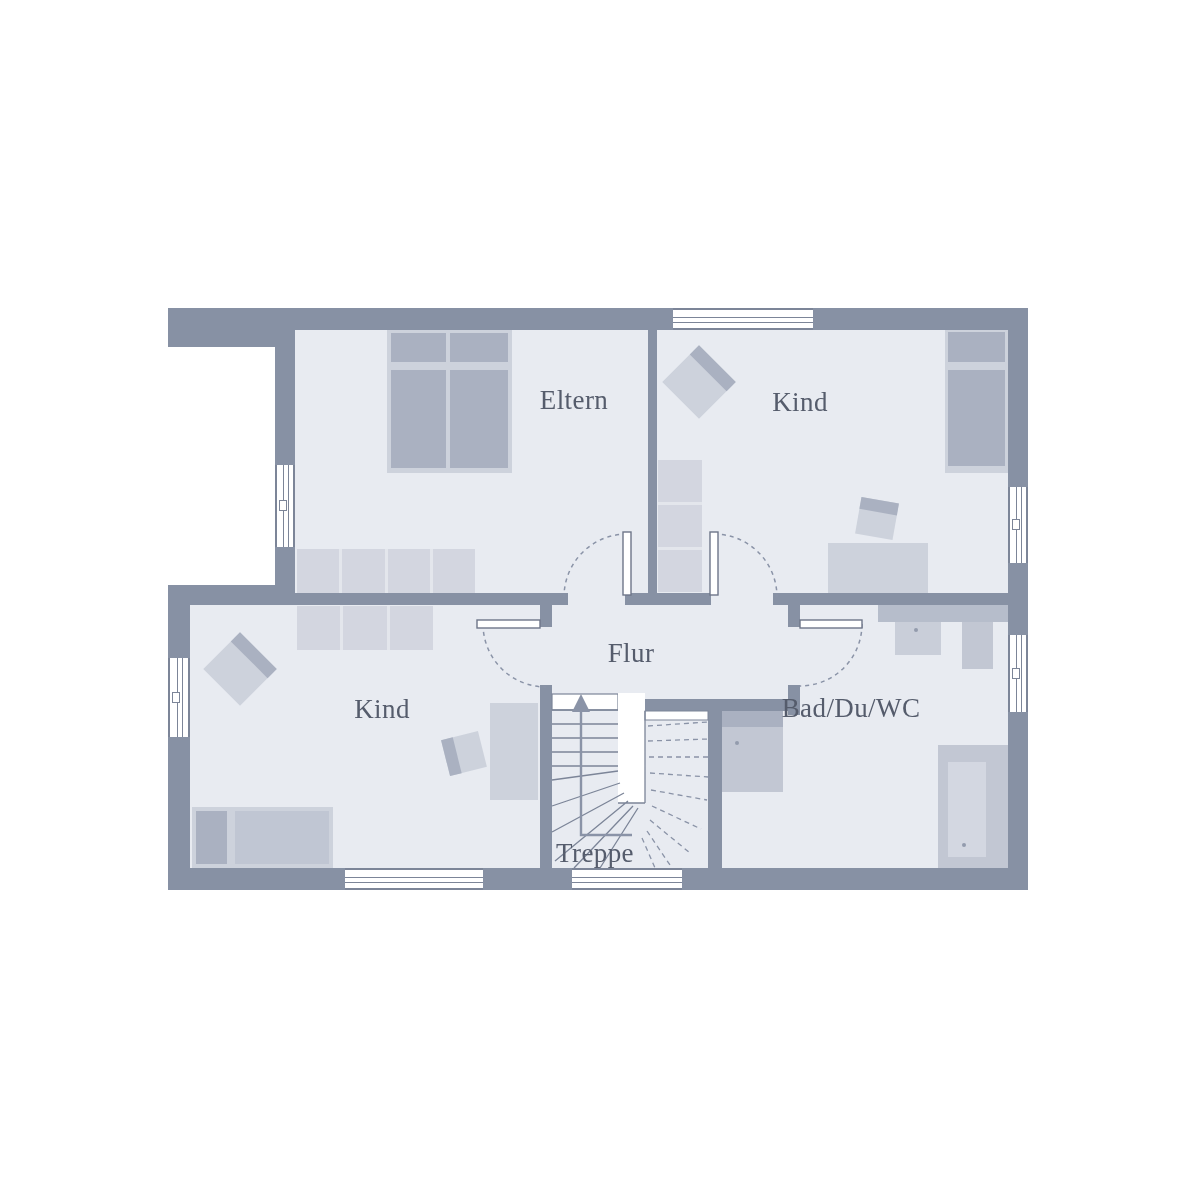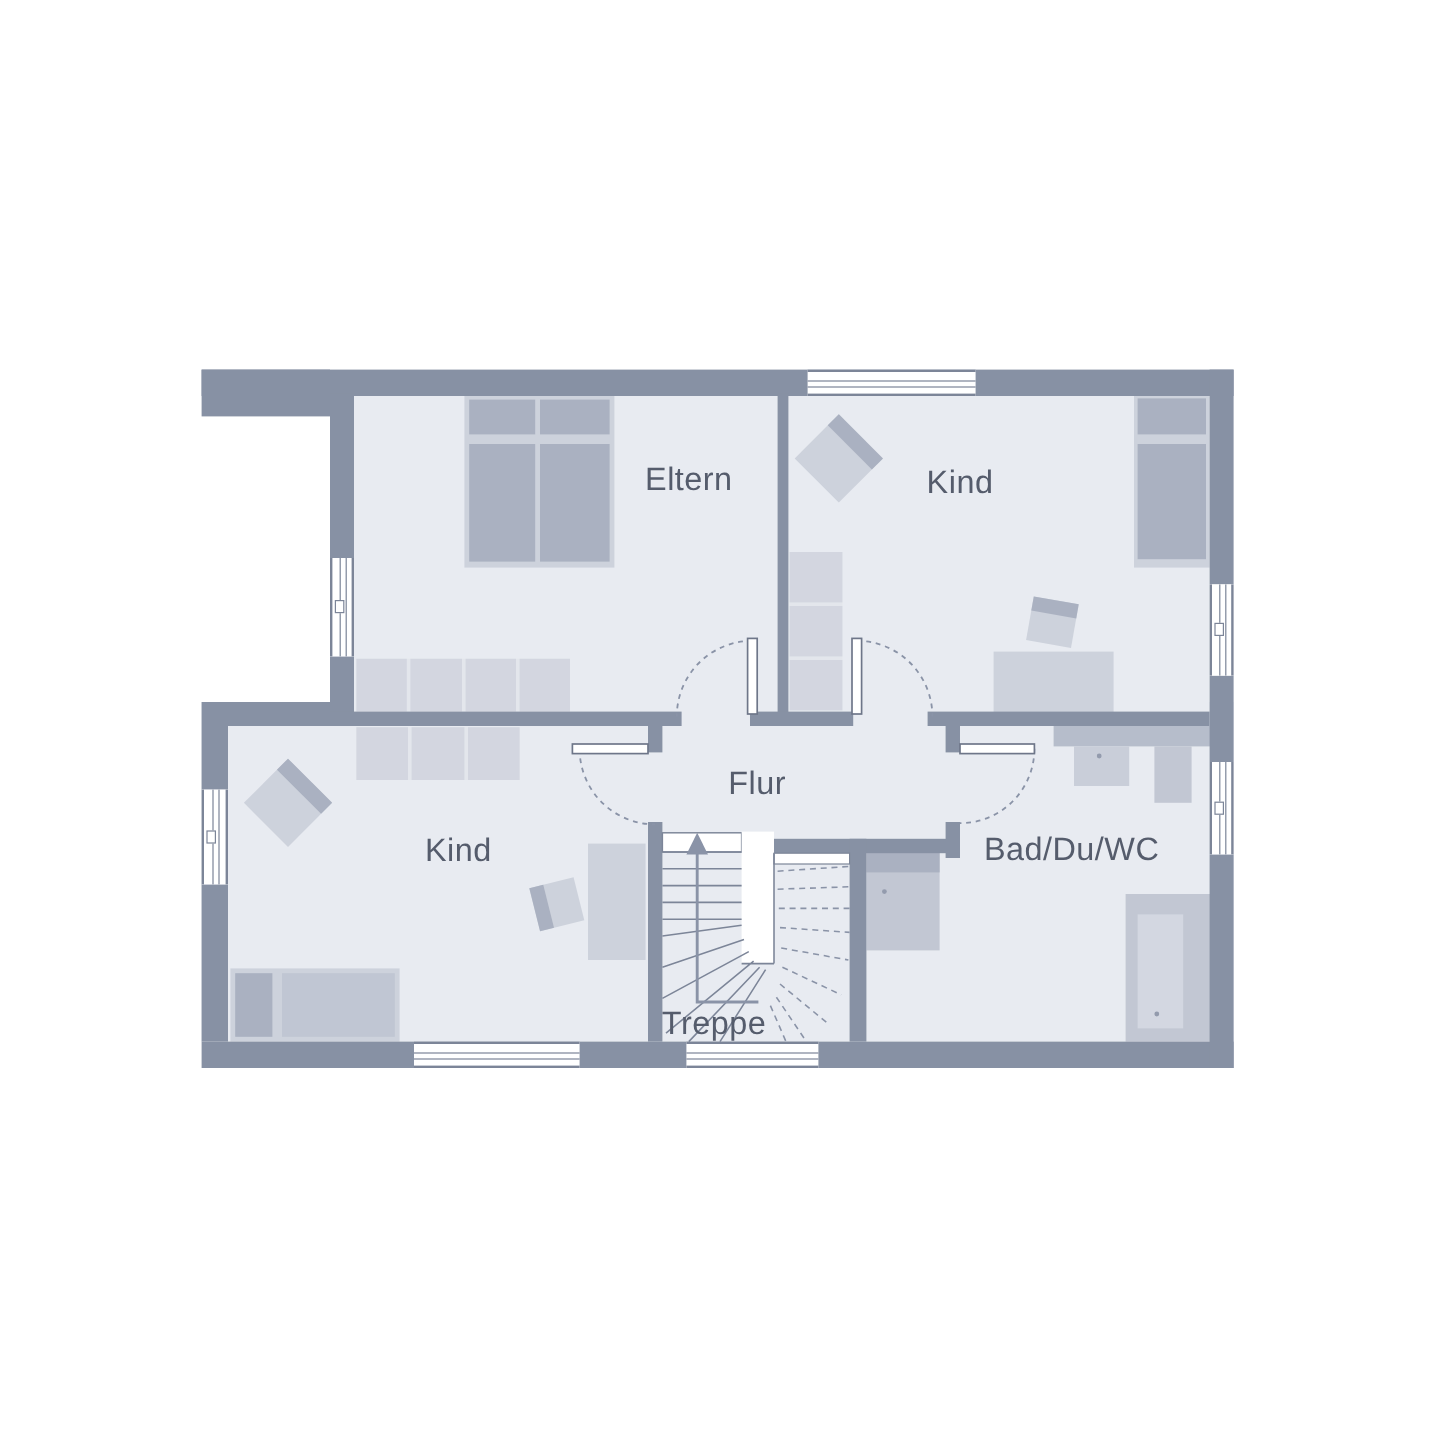--- a/index.html
+++ b/index.html
@@ -4,21 +4,21 @@
 <style>
   :root{
     --wall:#8791a4; --floor:#e8ebf1; --outside:#ffffff; --line:#7c8598;
     --text:#555c6c; --furn-dark:#aab1c1; --furn-light:#cdd2dc;
     --closet:#d3d6e0; --closet-gap:#e3e6ec; --appliance:#c2c7d3;
     --counter:#b6bdcb; --sink:#c9ced9; --tub-inner:#d3d7e1;
     --mattress-lt:#c0c6d3; --dot:#939bad; --arc:#8a93a7; --leaf:#6e7689;
   }
   html,body{margin:0;padding:0;background:var(--outside);}
   .plan{position:relative;width:1200px;height:1200px;background:var(--outside);
-        overflow:hidden;font-family:Liberation Sans, sans-serif;}
+        overflow:hidden;font-family:Liberation Serif, serif;}
   .abs{position:absolute;}
   .wall{position:absolute;background:var(--wall);}
   .floor{position:absolute;background:var(--floor);}
   .furn{position:absolute;background:var(--furn-light);}
   .furn-inner{position:absolute;background:var(--furn-dark);}
   .closet{position:absolute;display:flex;gap:3px;background:var(--closet-gap);}
   .closet>div{flex:1;background:var(--closet);}
   .closet.vert{flex-direction:column;}
   .dot{position:absolute;width:4px;height:4px;border-radius:50%;background:var(--dot);}
   .winh{position:absolute;background:#fff;border-top:2px solid var(--line);
@@ -158,15 +158,15 @@
       <rect x="710" y="532" width="8" height="63" style="fill:#ffffff;stroke:var(--leaf);stroke-width:1.4"></rect>
       <rect x="477" y="620" width="63" height="8" style="fill:#ffffff;stroke:var(--leaf);stroke-width:1.4"></rect>
       <rect x="800" y="620" width="62" height="8" style="fill:#ffffff;stroke:var(--leaf);stroke-width:1.4"></rect>
     </g>
   </svg>
 
   <div class="room-label" style="left:574px;top:400px;">Eltern</div>
   <div class="room-label" style="left:800px;top:402px;">Kind</div>
   <div class="room-label" style="left:382px;top:709px;">Kind</div>
   <div class="room-label" style="left:631px;top:653px;">Flur</div>
-  <div class="room-label" style="left:893px;top:708px;">Bad/Du/WC</div>
+  <div class="room-label" style="left:851px;top:708px;">Bad/Du/WC</div>
   <div class="room-label" style="left:595px;top:853px;">Treppe</div>
 </div>
 
 </body></html>

